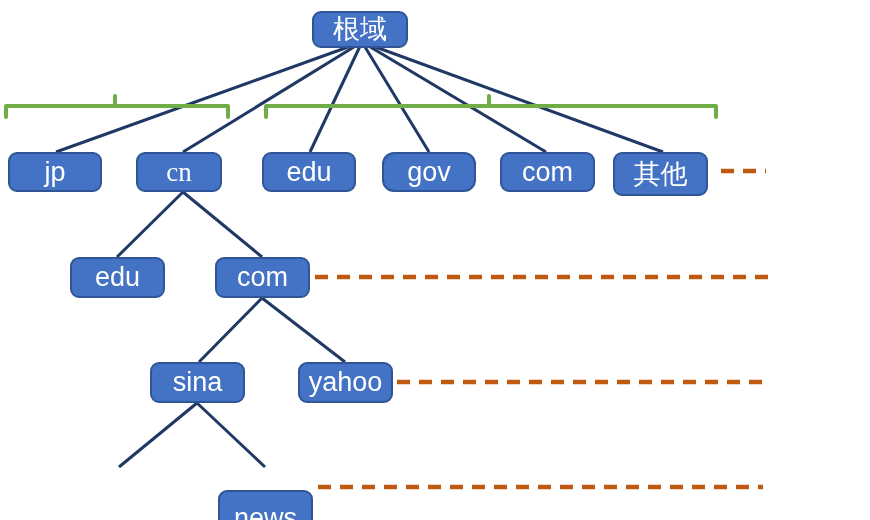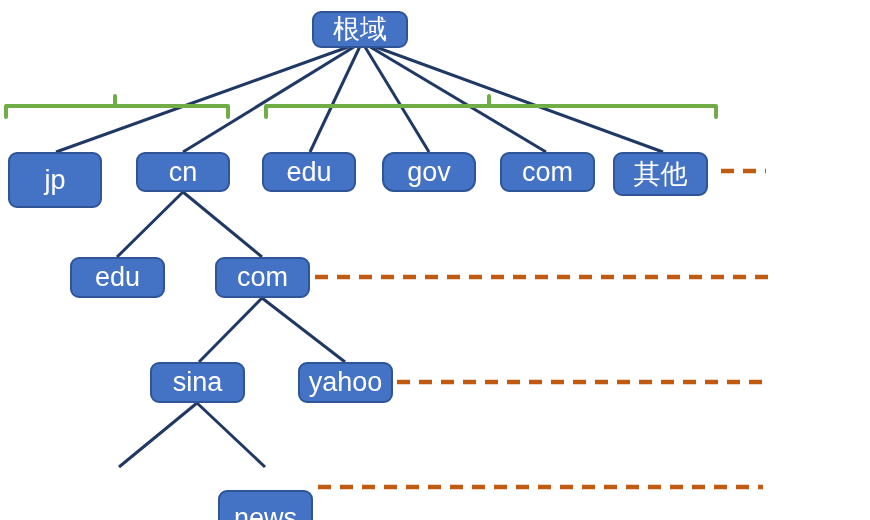--- a/index.html
+++ b/index.html
@@ -55,22 +55,22 @@
     color:var(--node-text);
     display:flex;
     align-items:center;
     justify-content:center;
     font-size:27px;
     line-height:1;
     user-select:none;
   }
   
   .n-root  {left:312px;top:4px;  width:96px;height:37px;margin-top:7px;}
-  .n-jp    {left:8px;  top:152px;width:94px; height:56px;}
-  .n-cn    {left:136px;top:152px;width:94px; height:40px;}
+  .n-jp    {left:8px;  top:152px;width:94px; height:40px;}
+  .n-cn    {left:136px;top:152px;width:86px; height:40px;font-family:Liberation Serif, serif;}
   .n-edu   {left:262px;top:152px;width:94px; height:40px;}
   .n-gov   {left:382px;top:152px;width:94px; height:40px;border-radius:12px;}
   .n-com   {left:500px;top:152px;width:95px; height:40px;}
   .n-others{left:613px;top:152px;width:95px; height:44px;}
   .n-cnedu {left:70px; top:257px;width:95px; height:41px;}
   .n-cncom {left:215px;top:257px;width:95px; height:41px;}
   .n-sina  {left:150px;top:362px;width:95px; height:41px;}
   .n-yahoo {left:298px;top:362px;width:95px; height:41px;}
   .n-www   {left:70px; top:467px;width:95px; height:41px;}
   .n-news  {left:218px;top:490px;width:95px; height:56px;}

